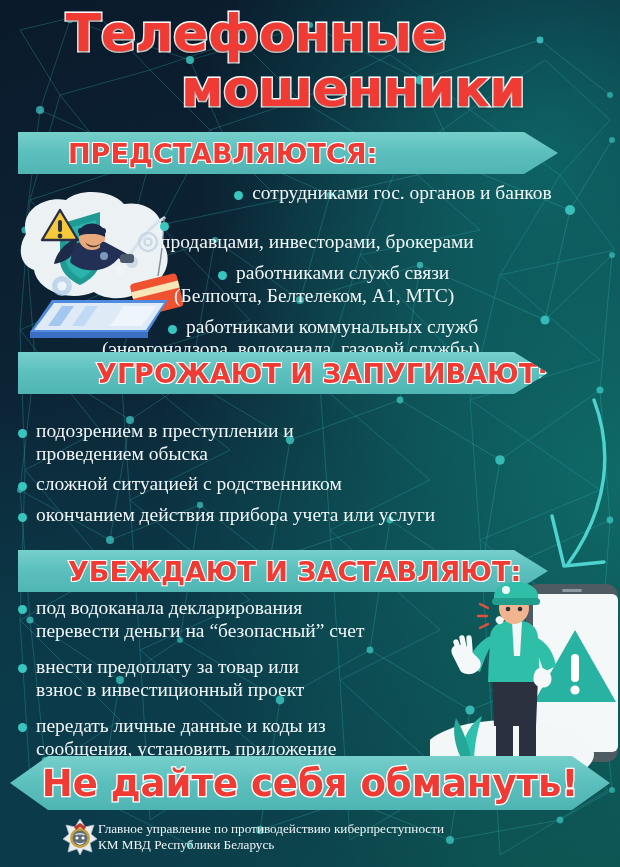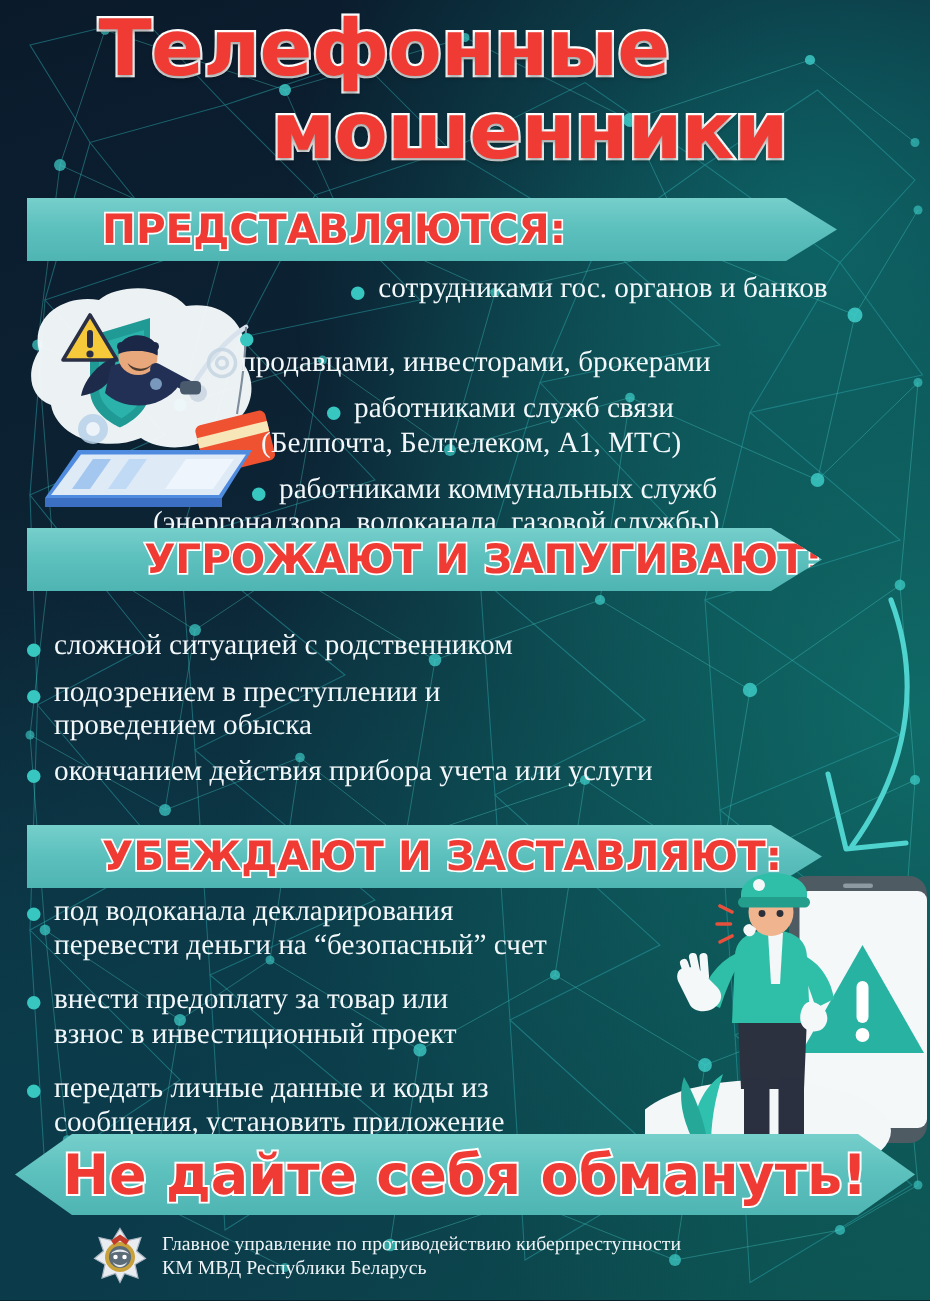--- a/index.html
+++ b/index.html
@@ -103,21 +103,21 @@
   #list-2 .bullet-row{margin-bottom:8px;}
   #list-2 .btext{font-size:19.5px;line-height:1.16;}
 
   
   #list-3{left:18px;top:596px;width:470px;}
   #list-3 .bullet-row{margin-bottom:12px;}
   #list-3 .btext{font-size:19.5px;line-height:1.2;}
 
   
   #footer{
-    position:absolute;left:62px;top:818px;display:flex;align-items:center;gap:10px;
+    position:absolute;left:62px;top:818px;display:flex;align-items:center;
   }
   #footer .emblem{flex:0 0 auto;width:36px;height:38px;}
   #footer .ftext{
     font-size:13.2px;line-height:1.2;color:#eef4f7;
     font-family:"Liberation Serif",serif;
   }
   #footer .ftext span{display:block;white-space:nowrap;}
 
   
   .illus{position:absolute;}
@@ -364,28 +364,28 @@
     </div>
   </div>
 
   <div class="banner" id="banner-2">
     <span class="banner-text">УГРОЖАЮТ И ЗАПУГИВАЮТ:</span>
   </div>
 
   <div class="list" id="list-2">
     <div class="bullet-row">
       <span class="dot"></span>
-      <span class="btext">сложной ситуацией с родственником</span>
-    </div>
-    <div class="bullet-row">
-      <span class="dot"></span>
       <span class="btext">
         <span>подозрением в преступлении и</span>
         <span class="sub">проведением обыска</span>
       </span>
+    </div>
+    <div class="bullet-row">
+      <span class="dot"></span>
+      <span class="btext">сложной ситуацией с родственником</span>
     </div>
     <div class="bullet-row">
       <span class="dot"></span>
       <span class="btext">окончанием действия прибора учета или услуги</span>
     </div>
   </div>
 
   <div class="illus" id="arrow-swoosh">
     <svg viewBox="0 0 86 190" width="86" height="190">
       <path d="M64,4 C82,52 80,110 38,168" stroke="#4fd3cf" stroke-width="3.4" fill="none" stroke-linecap="round"></path>

